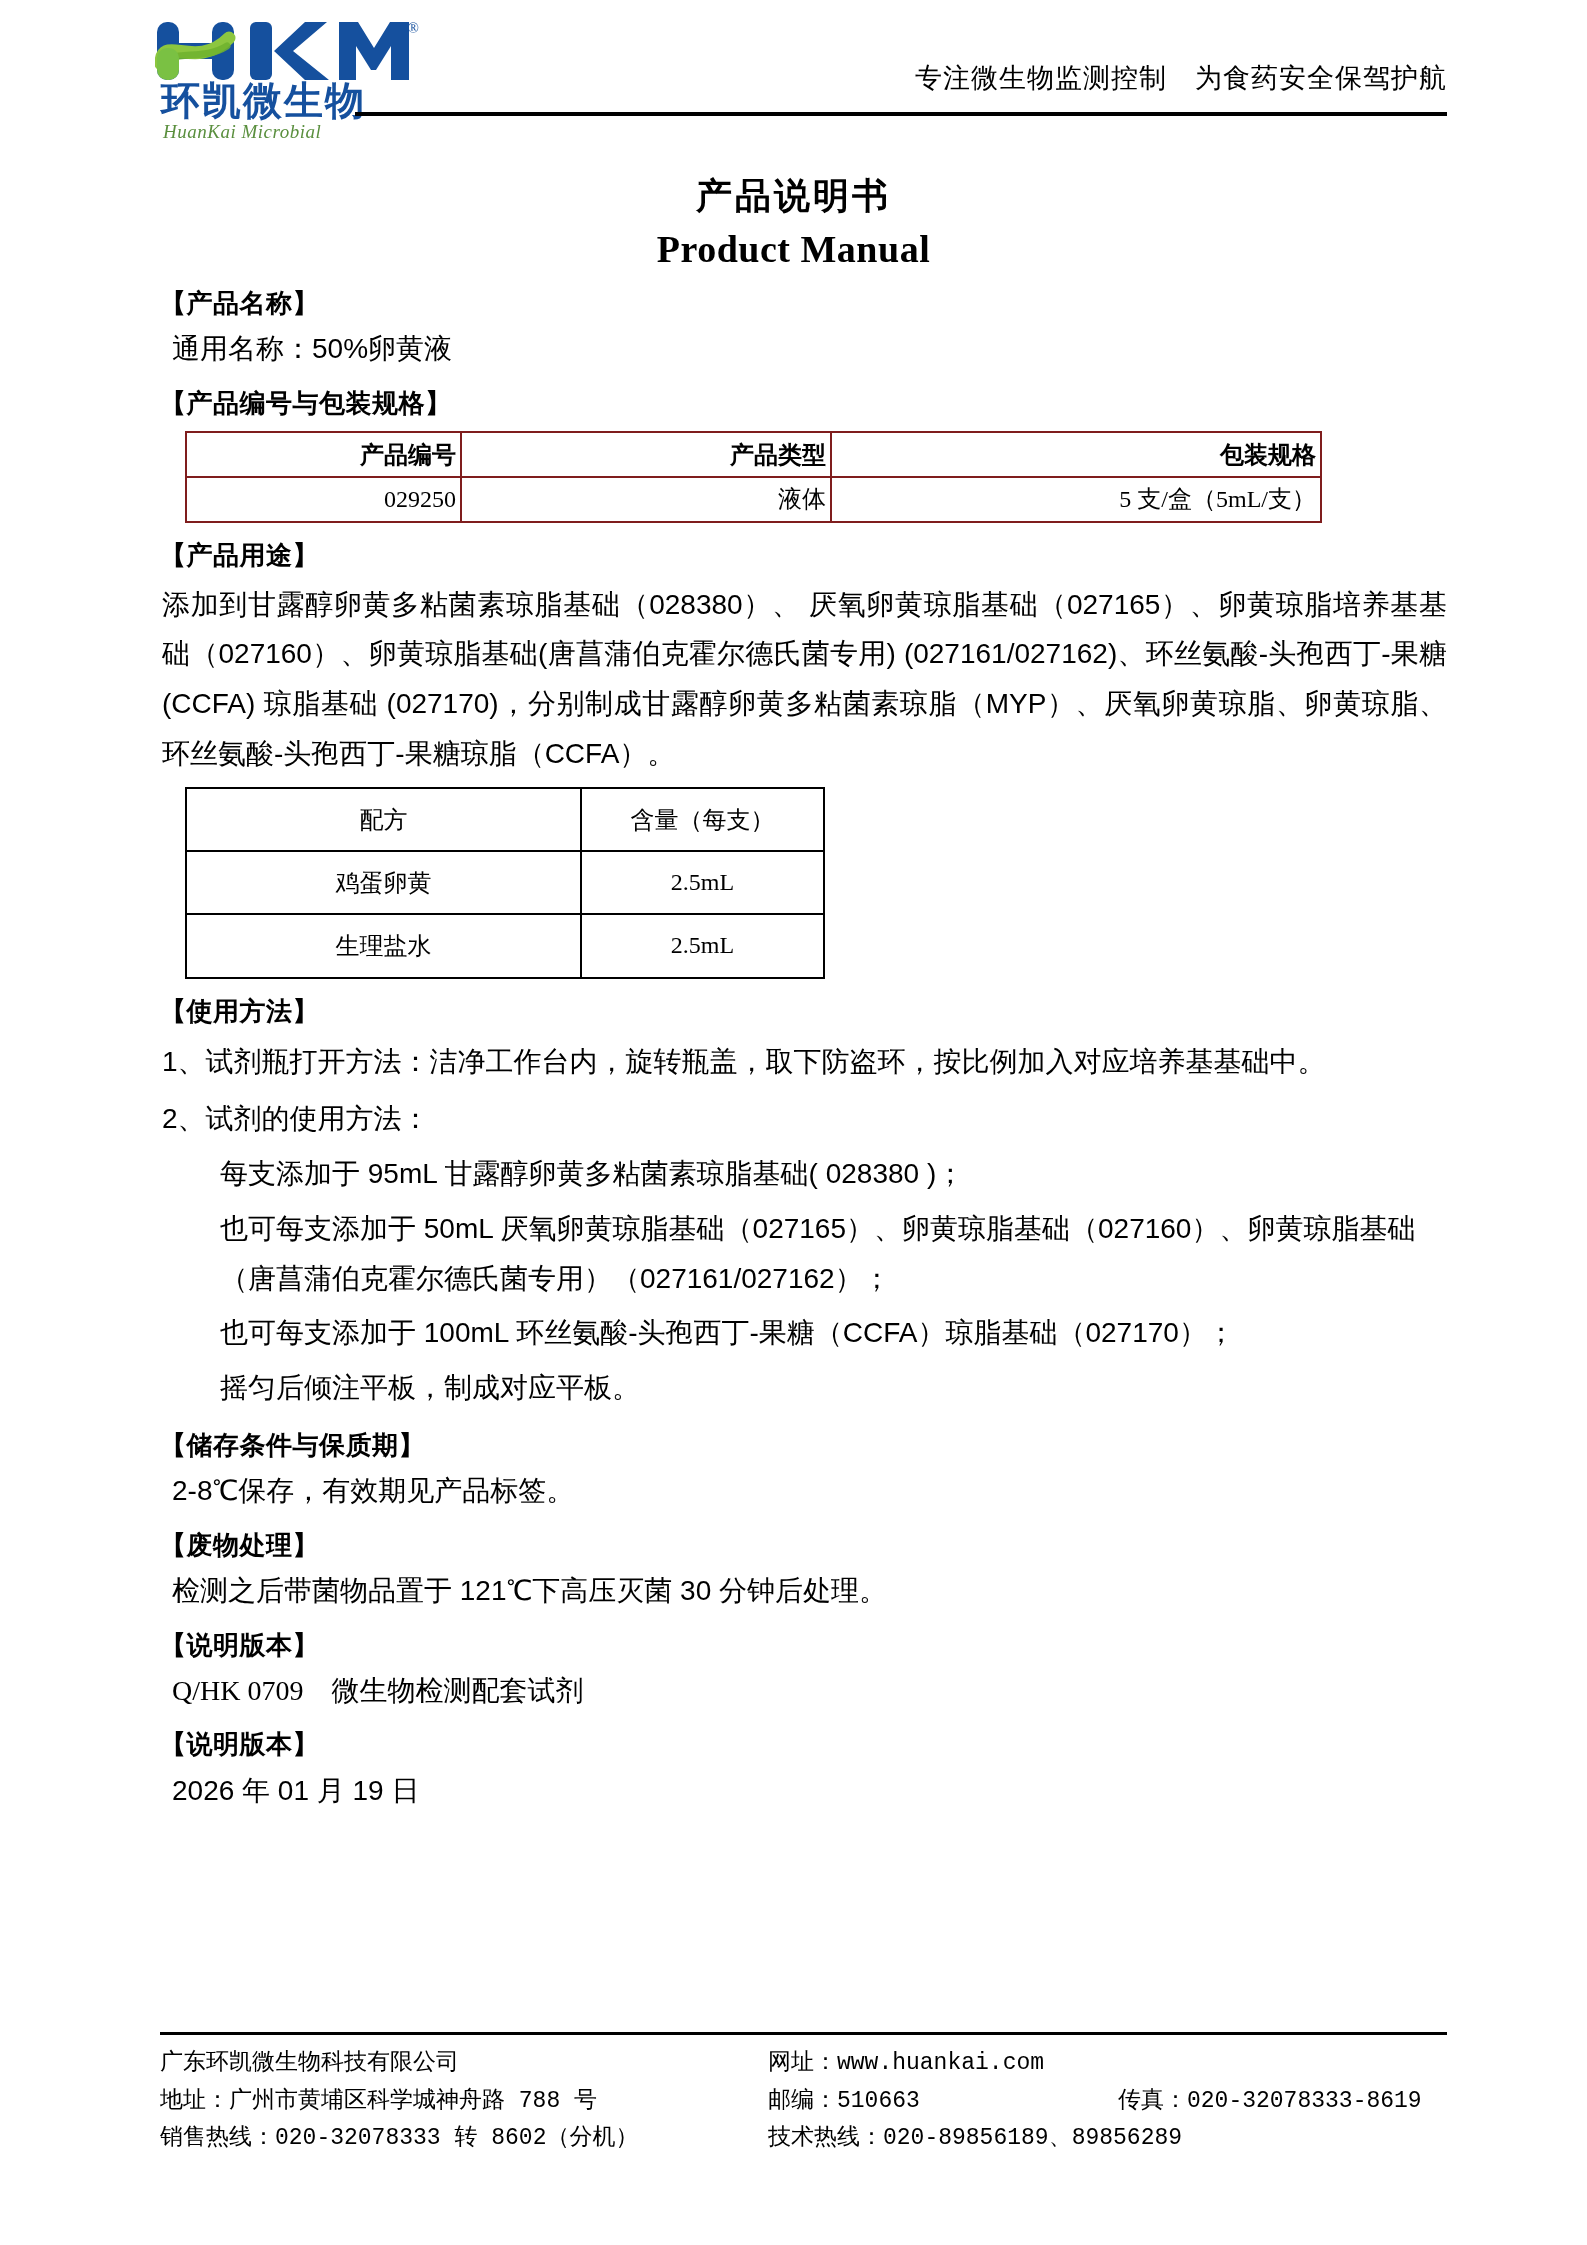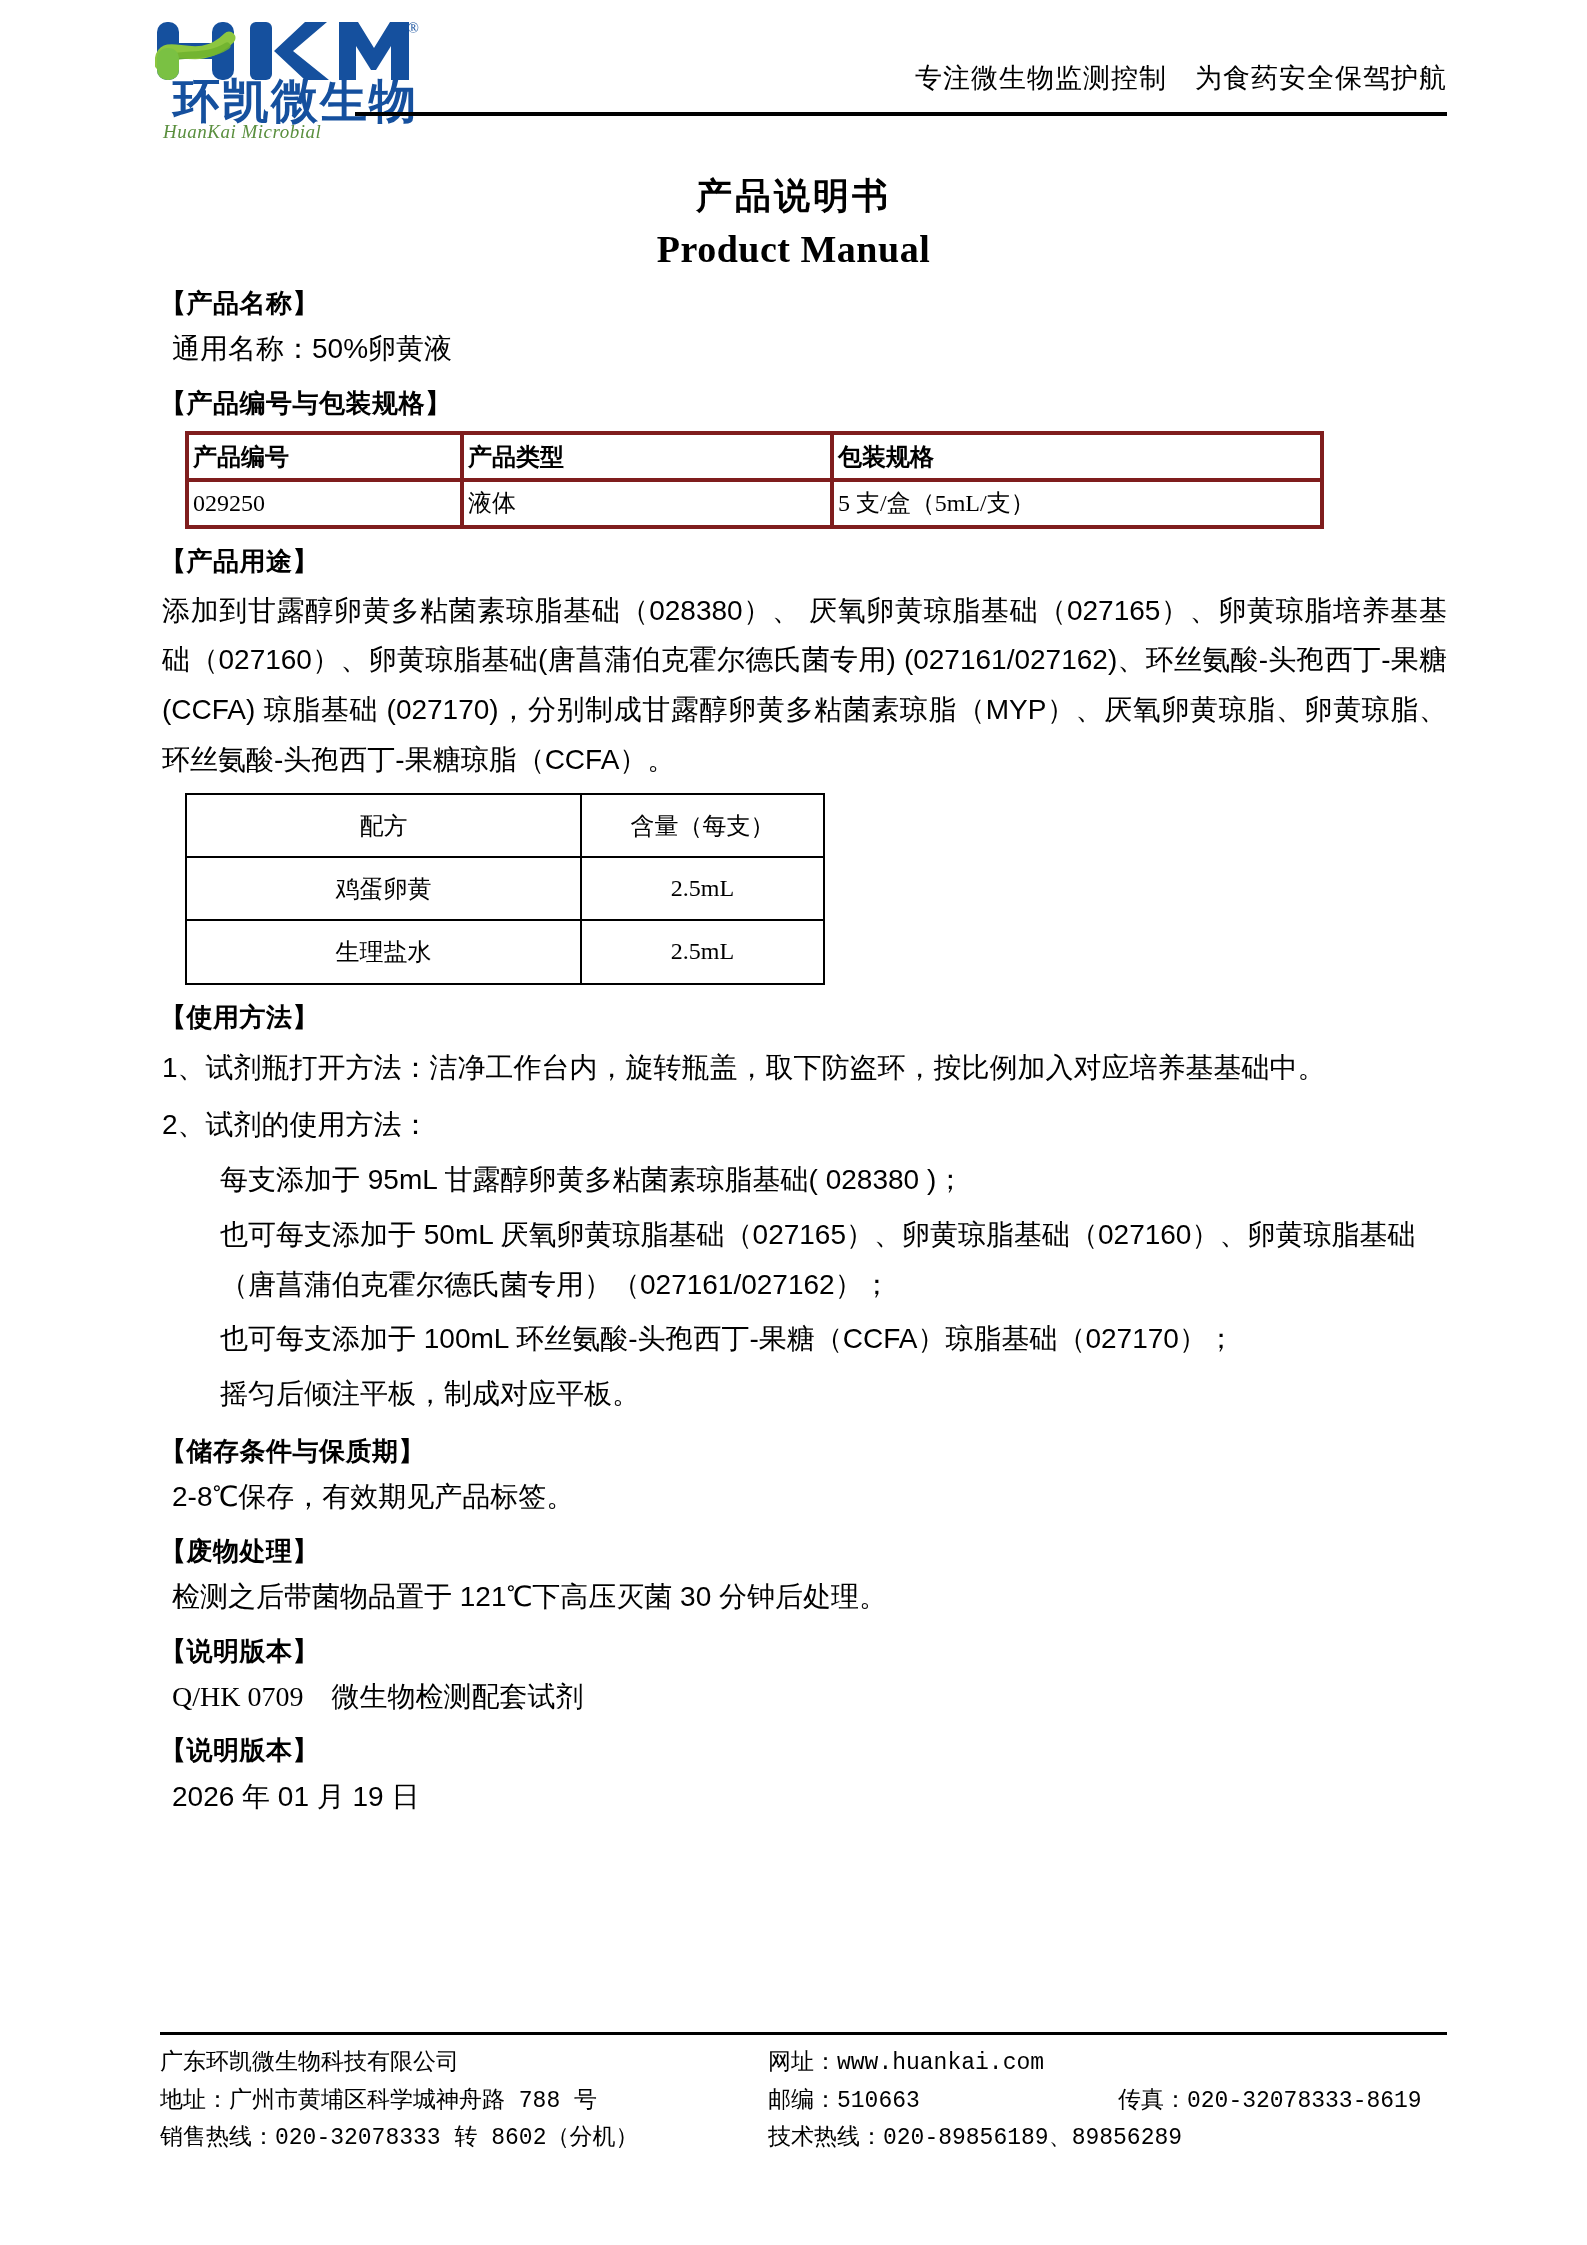--- a/index.html
+++ b/index.html
@@ -44,27 +44,27 @@
   .logo-reg {
     position: absolute;
     right: 4px;
     top: 2px;
     font-size: 15px;
     color: #15509e;
     font-family: "Liberation Serif", serif;
   }
   .logo-cn {
     font-family: Liberation Serif, serif;
-    font-size: 47px;
+    font-size: 39px;
     font-weight: bold;
     color: #15509e;
     letter-spacing: 2px;
     line-height: 38px;
     margin-top: -2px;
-    margin-left: 18px;
+    margin-left: 6px;
   }
   .logo-en {
     font-family: "Liberation Serif", serif;
     font-size: 19px;
     font-style: italic;
     color: #5a8f3e;
     letter-spacing: 0.5px;
     margin-left: 8px;
     margin-top: 1px;
   }
@@ -142,22 +142,22 @@
   }
 
   
   table.t1 {
     border-collapse: collapse;
     width: 1135px;
     margin: 8px 0 8px 25px;
     table-layout: fixed;
   }
   table.t1 th, table.t1 td {
-    border: 4px solid #7f1d1d;
-    text-align: left;
+    border: 2px solid #7f1d1d;
+    text-align: right;
     padding: 3px 4px;
   }
   table.t1 th {
     font-size: 24px;
     font-weight: bold;
     font-family: "Liberation Sans", sans-serif;
   }
   table.t1 td {
     font-size: 24px;
     font-family: "Liberation Serif", serif;

